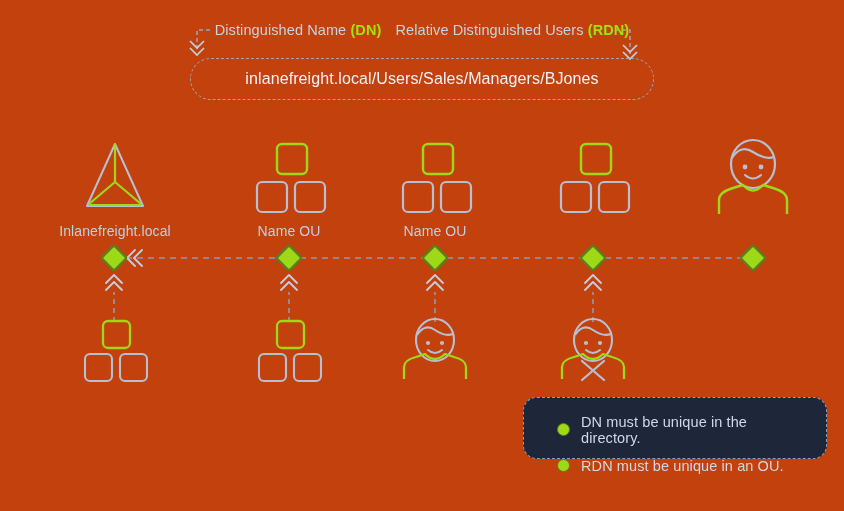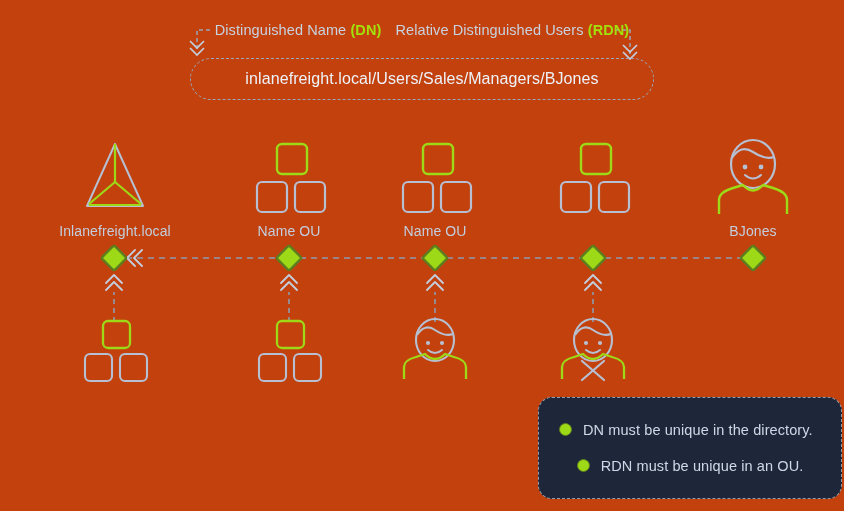--- a/index.html
+++ b/index.html
@@ -82,38 +82,38 @@
     text-align: center;
   }
   .node-col-bottom .node-icon {
     height: 62px;
     align-items: flex-start;
   }
 
   
   #legend {
     position: absolute;
-    left: 538px;
+    left: 523px;
     top: 397px;
     width: 304px;
-    height: 102px;
+    height: 62px;
     border: 1.4px dashed #8e9bb0;
     border-radius: 14px;
     background: #1e2739;
     box-sizing: border-box;
-    padding: 14px 20px;
+    padding: 14px 33px;
   }
   .legend-row {
     display: flex;
     align-items: center;
     gap: 11px;
     height: 29px;
     margin-top: 3px;
   }
-  .legend-row + .legend-row { margin-top: 7px; justify-content: center; }
+  .legend-row + .legend-row { margin-top: 7px; }
   .legend-bullet {
     width: 13px; height: 13px;
     border-radius: 50%;
     background: #9ed918;
     border: 1.5px solid #5d7d1e;
     box-sizing: border-box;
     flex: none;
   }
   .legend-text {
     color: #cfd8e6;
@@ -201,21 +201,20 @@
     <div class="node-icon">
       <svg width="84" height="78" viewBox="0 0 84 78">
         <ellipse cx="42" cy="26" rx="22" ry="24" fill="none" stroke="#b6c0d2" stroke-width="2.2"></ellipse>
         <path d="M21 20 Q30 6 42 14 Q54 22 63 19" fill="none" stroke="#b6c0d2" stroke-width="2.2"></path>
         <circle cx="34" cy="29" r="2.4" fill="#b6c0d2"></circle>
         <circle cx="50" cy="29" r="2.4" fill="#b6c0d2"></circle>
         <path d="M34 37 Q42 44 50 37" fill="none" stroke="#b6c0d2" stroke-width="2.1" stroke-linecap="round"></path>
         <path d="M8 76 L8 62 Q8 54 22 50 L32 47 Q42 58 52 47 L62 50 Q76 54 76 62 L76 76" fill="none" stroke="#9ed918" stroke-width="2.4" stroke-linejoin="round"></path>
       </svg>
     </div>
-    <div class="node-label">BJones</div>
   </div>
 
   <svg class="abs" style="left:0;top:0;" width="844" height="511">
 
     <line x1="126" y1="258" x2="278" y2="258" stroke="#8e9bb0" stroke-width="1.6" stroke-dasharray="6 5"></line>
     <line x1="300" y1="258" x2="424" y2="258" stroke="#8e9bb0" stroke-width="1.6" stroke-dasharray="6 5"></line>
     <line x1="447" y1="258" x2="582" y2="258" stroke="#8e9bb0" stroke-width="1.6" stroke-dasharray="6 5"></line>
     <line x1="605" y1="258" x2="742" y2="258" stroke="#8e9bb0" stroke-width="1.6" stroke-dasharray="6 5"></line>
 
     <g>

